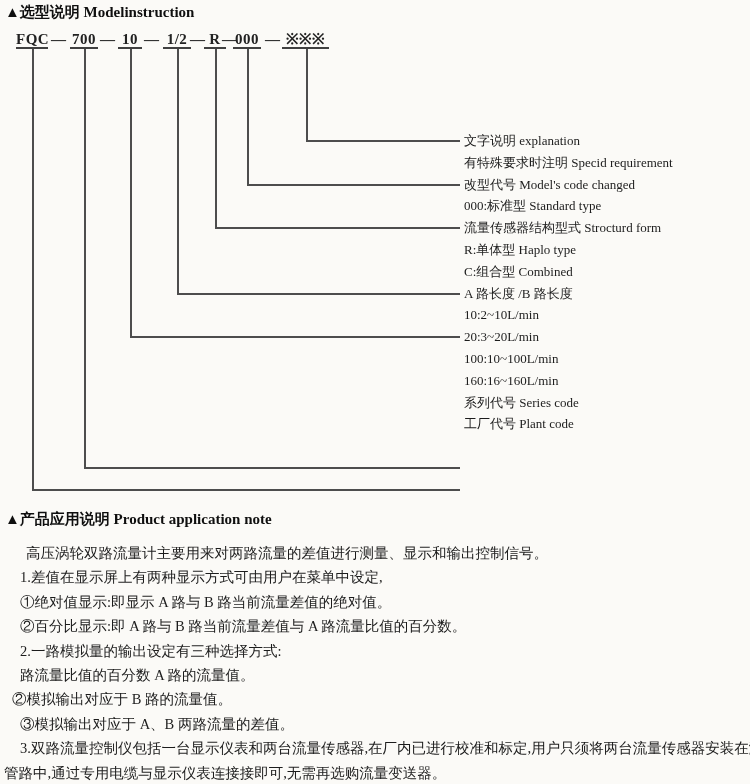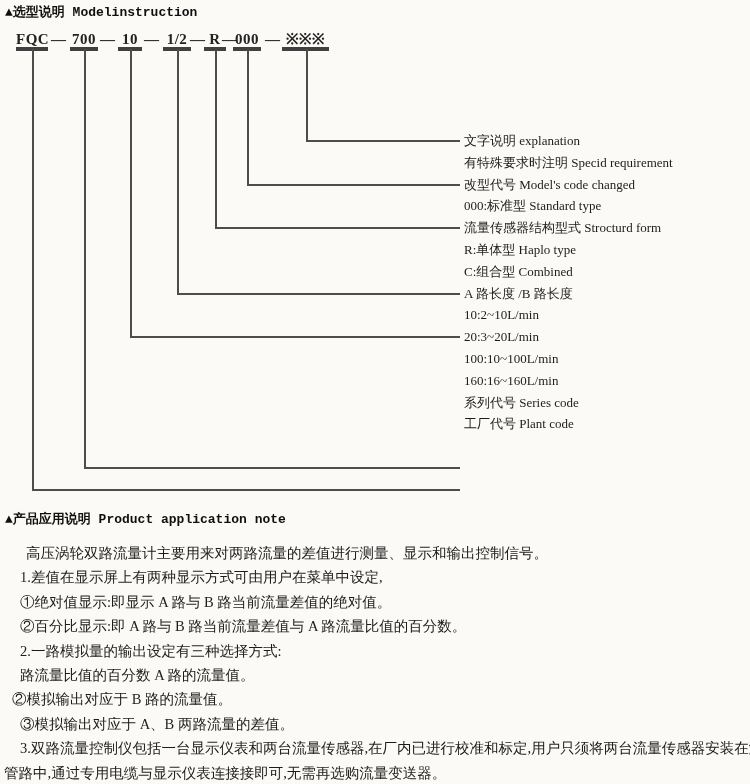--- a/index.html
+++ b/index.html
@@ -6,29 +6,29 @@
   .page{
     position:relative;
     width:750px;height:784px;
     background:#fbfaf7;
     overflow:hidden;
     font-family:"Liberation Serif",serif;
     color:#1c1c1c;
   }
   .sec-title{
     position:absolute;left:5px;
-    font-family:Liberation Mono, monospace;
-    font-weight:bold;font-size:13px;color:#0f0f0f;
+    font-family:Liberation Serif, serif;
+    font-weight:bold;font-size:15px;color:#0f0f0f;
     white-space:nowrap;
   }
   .t1{top:3px;}
   .t2{top:510px;}
   .code-part{
     position:absolute;top:32px;height:14px;line-height:14px;
-    padding-bottom:1px;border-bottom:4px solid #404040;
+    padding-bottom:1px;border-bottom:2px solid #404040;
     font-family:"Liberation Serif",serif;font-weight:bold;font-size:15px;
     letter-spacing:0.5px;text-align:center;color:#222;
     white-space:nowrap;
   }
   .code-dash{
     position:absolute;top:31px;width:14px;height:16px;line-height:16px;
     font-family:"Liberation Serif",serif;font-weight:bold;font-size:15px;
     text-align:center;color:#222;
   }
   .connector{

